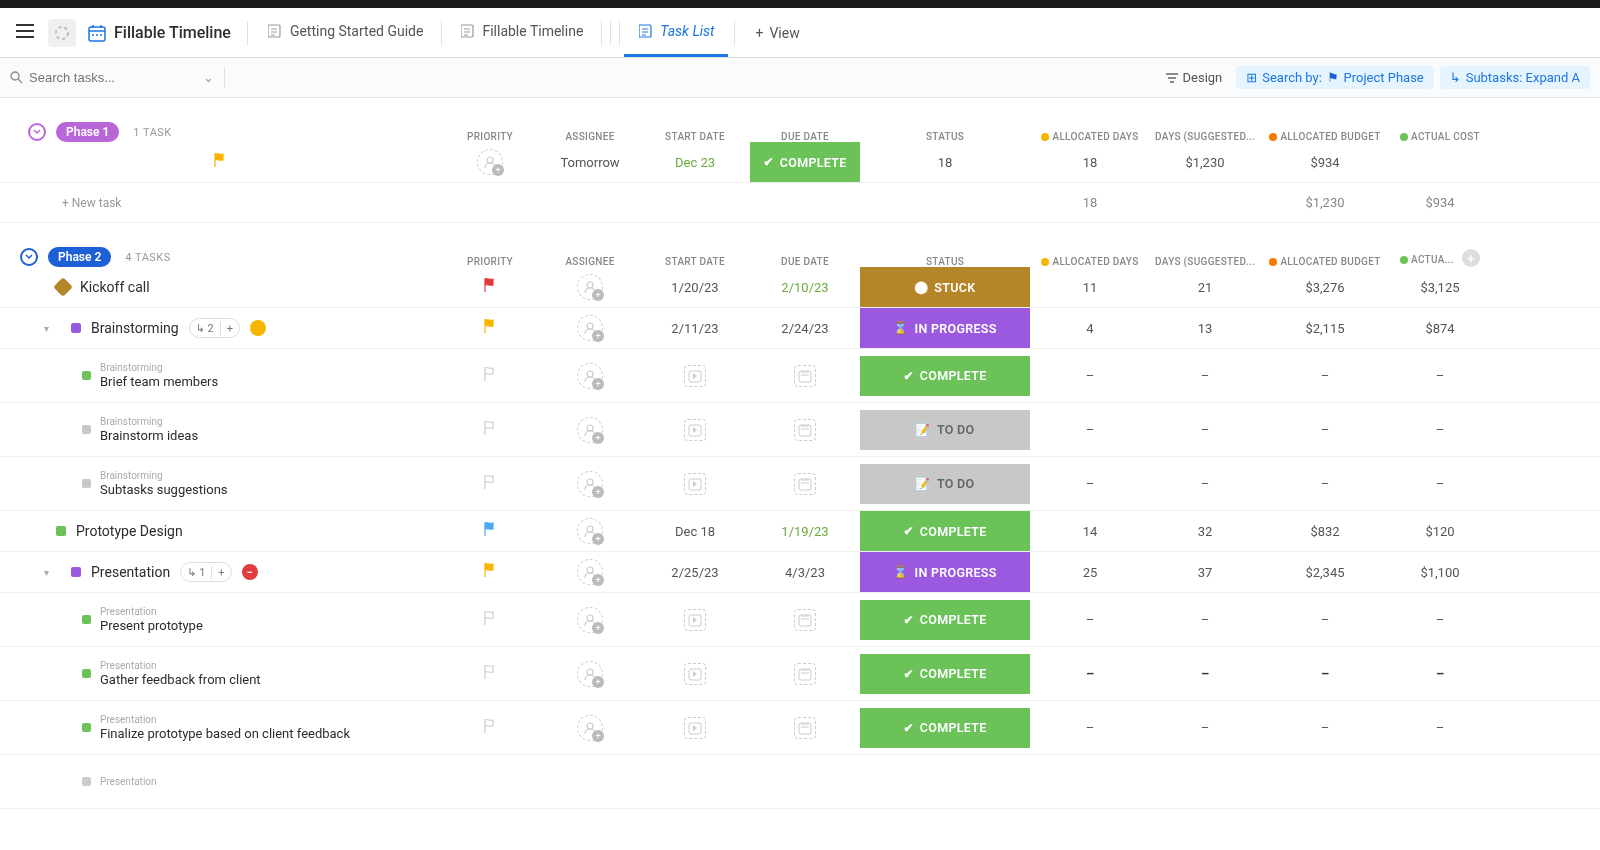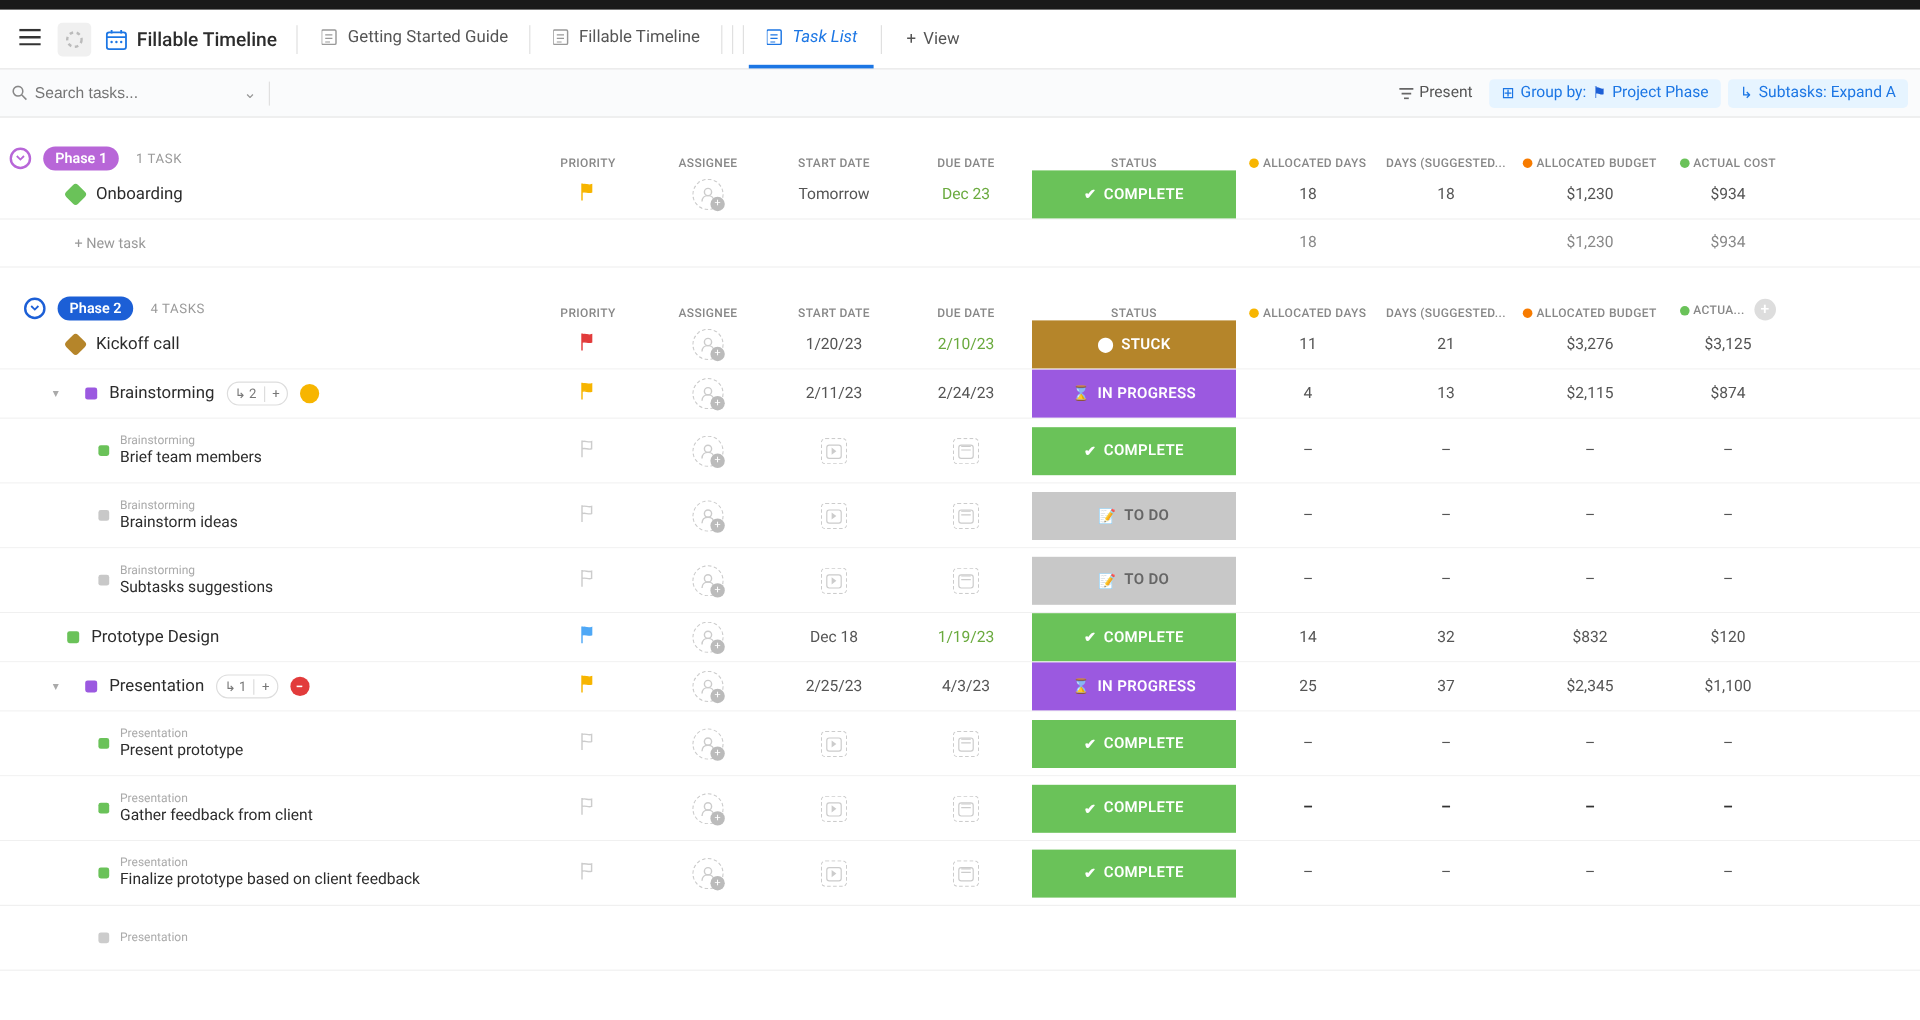--- a/index.html
+++ b/index.html
@@ -141,61 +141,57 @@
       </svg>
     <input type="text" placeholder="Search tasks..." style="">
     <span class="chev-down">⌄</span>
   </div>
   <div class="vsep"></div>
   <div class="spacer"></div>
   <div class="filter-btn">
     <svg width="12" height="10">
         <path d="M0 1h12M2 5h8M4 9h4" stroke="#666" stroke-width="1.4"></path>
       </svg>
-    <span>Present</span>
+    <span>Design</span>
   </div>
   <div class="pill-btn">
     <span>⊞</span>
-    <span>Group by:</span>
+    <span>Search by:</span>
     <span style="color:#1c5fd6">⚑</span>
     <span>Project Phase</span>
   </div>
   <div class="pill-btn">
     <span>↳</span>
     <span>Subtasks: Expand A</span>
   </div>
 </div>
 
 <div class="content" id="content">
     <div class="section-wrap">
       <div style="display:flex;align-items:flex-end;">
-        <div style="width:440px;display:flex;align-items:center;padding-left:8px;">
+        <div style="width:440px;display:flex;align-items:center;padding-left:28px;">
           <div class="collapse-icon" style="border-color:#B866D8;color:#B866D8">
             <svg width="8" height="8" viewBox="0 0 8 8">
               <path d="M1 2l3 3 3-3" fill="none" stroke="#B866D8" stroke-width="1.5"></path>
             </svg>
           </div>
           <span class="phase-badge" style="background:#B866D8">Phase 1</span>
           <span class="task-count">1 TASK</span>
         </div>
         <div class="hcell grid-header" style="width:100px;text-align:center;">PRIORITY</div>
         <div class="hcell grid-header" style="width:100px;text-align:center;">ASSIGNEE</div>
         <div class="hcell grid-header" style="width:110px;text-align:center;">START DATE</div>
         <div class="hcell grid-header" style="width:110px;text-align:center;">DUE DATE</div>
         <div class="hcell grid-header" style="width:170px;text-align:center;">STATUS</div>
         <div class="hcell grid-header" style="width:120px;text-align:center;"><span class="hcell-ico" style="background:#F7B500"></span>ALLOCATED DAYS</div>
         <div class="hcell grid-header" style="width:110px;text-align:center;">DAYS (SUGGESTED...</div>
         <div class="hcell grid-header" style="width:130px;text-align:center;"><span class="hcell-ico" style="background:#F77B00"></span>ALLOCATED BUDGET</div>
         <div class="hcell grid-header" style="width:100px;text-align:center;"><span class="hcell-ico" style="background:#6AC259"></span>ACTUAL COST</div>
       </div>
       <div class="grid-row task-row">
-        <div class="name-cell" style="position:relative">
-          <span class="status-sq " style="background:#6AC259"></span>
-          <span class="task-name">Onboarding</span>
-        </div>
         <div class="cell flag"><svg width="14" height="16" viewBox="0 0 14 16">
             <path d="M2 1v14M2 2c3-1 5 1 8 0v6c-3 1-5-1-8 0" fill="#F7B500" stroke="#F7B500" stroke-width="1.2"></path>
           </svg></div>
         <div class="cell"><span class="assignee-ph">
             <svg width="14" height="14" viewBox="0 0 14 14">
               <circle cx="7" cy="5" r="3" fill="none" stroke="#ccc" stroke-width="1.2"></circle>
               <path d="M2 13c0-3 2-5 5-5s5 2 5 5" fill="none" stroke="#ccc" stroke-width="1.2"></path>
             </svg>
           </span></div>
         <div class="cell"><span>Tomorrow</span></div>

